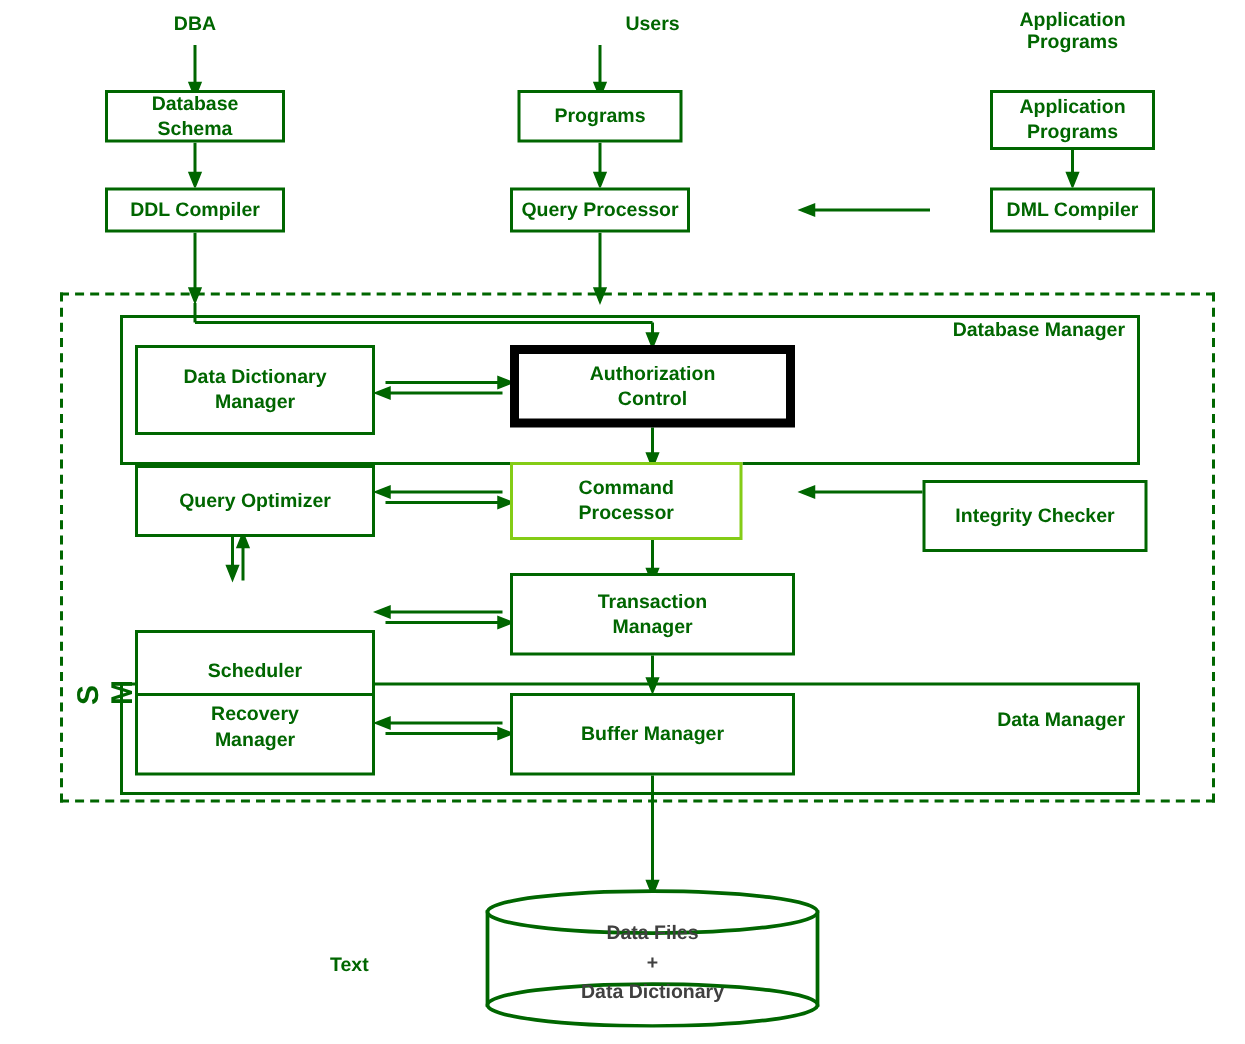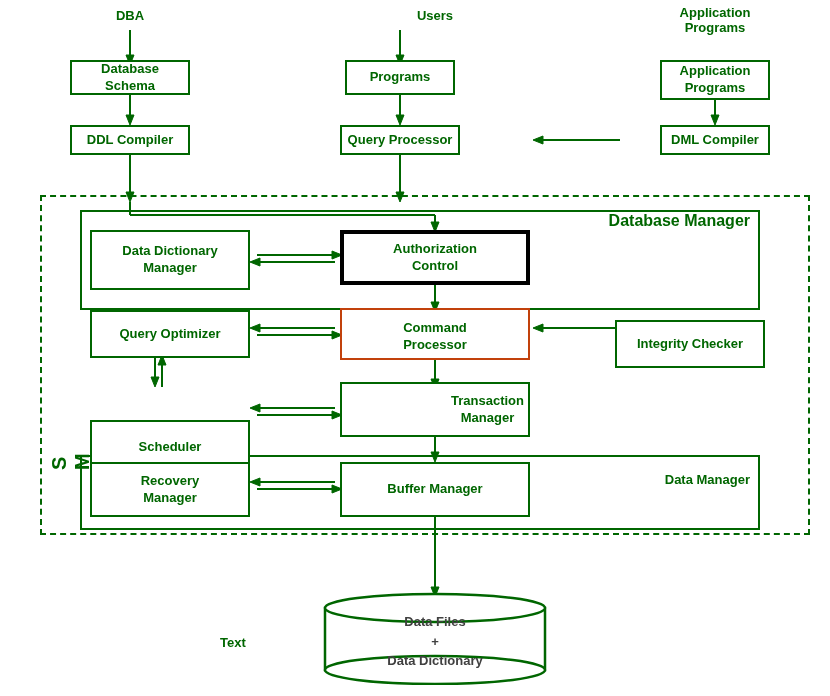--- a/index.html
+++ b/index.html
@@ -203,52 +203,52 @@
 Programs</span>
   </div>
 
   <div class="box" style="left:660px;top:125px;width:110px;height:30px;">DML Compiler</div>
 
   <div class="dbms-outer" style="left:40px;top:195px;width:770px;height:340px;"></div>
 
   <div class="dbms-vertical" style="left:48px;top:250px;height:220px;font-size:20px;letter-spacing:6px;">D<br>B<br>M<br>S</div>
 
   <div class="db-manager-box" style="left:80px;top:210px;width:680px;height:100px;"></div>
-  <div class="label" style="right:80px;top:212px;font-size:16px;">Database Manager</div>
+  <div class="label" style="right:80px;top:212px;font-size:13px;">Database Manager</div>
 
   <div class="box" style="left:90px;top:230px;width:160px;height:60px;display:flex;align-items:center;justify-content:center;text-align:center;border:2px solid #006600;">
     <span style="white-space:pre-line;">Data Dictionary
 Manager</span>
   </div>
 
-  <div class="box" style="left:340px;top:230px;width:190px;height:55px;display:flex;align-items:center;justify-content:center;text-align:center;border:4px solid #000000;">
+  <div class="box" style="left:340px;top:230px;width:190px;height:55px;display:flex;align-items:center;justify-content:center;text-align:center;border:6px solid #000000;">
     <span style="white-space:pre-line;">Authorization
 Control</span>
   </div>
 
   <div class="data-manager-box" style="left:80px;top:455px;width:680px;height:75px;"></div>
   <div class="label" style="right:80px;top:472px;font-size:13px;">Data Manager</div>
 
-  <div class="box" style="left:340px;top:308px;width:190px;height:52px;display:flex;align-items:flex-end;justify-content:center;text-align:center;border:2px solid #c2410c;">
+  <div class="box" style="left:340px;top:308px;width:155px;height:52px;display:flex;align-items:center;justify-content:center;text-align:center;border:2px solid #84cc16;">
     <span style="white-space:pre-line;">Command
 Processor</span>
   </div>
 
   <div class="box" style="left:90px;top:310px;width:160px;height:48px;">Query Optimizer</div>
 
   <div class="box" style="left:615px;top:320px;width:150px;height:48px;">Integrity Checker</div>
 
-  <div class="box" style="left:340px;top:382px;width:190px;height:55px;display:flex;align-items:center;justify-content:flex-end;text-align:center;border:2px solid #006600;">
+  <div class="box" style="left:340px;top:382px;width:190px;height:55px;display:flex;align-items:center;justify-content:center;text-align:center;border:2px solid #006600;">
     <span style="white-space:pre-line;">Transaction
 Manager</span>
   </div>
 
   <div class="box" style="left:90px;top:382px;width:160px;height:55px;margin-top:38px;">Scheduler</div>
 
-  <div class="box" style="left:90px;top:462px;width:160px;height:55px;display:flex;align-items:center;justify-content:center;text-align:center;border:2px solid #006600;">
+  <div class="box" style="left:90px;top:462px;width:160px;height:55px;display:flex;align-items:flex-start;justify-content:center;text-align:center;border:2px solid #006600;">
     <span style="white-space:pre-line;">Recovery
 Manager</span>
   </div>
 
   <div class="box" style="left:340px;top:462px;width:190px;height:55px;">Buffer Manager</div>
 
   <div class="label" style="left:220px;top:635px;font-size:13px;">Text</div>
 
   <div class="cylinder" style="left:320px;top:590px;width:230px;height:95px;">
     <svg width="230" height="95" viewBox="0 0 230 95">

